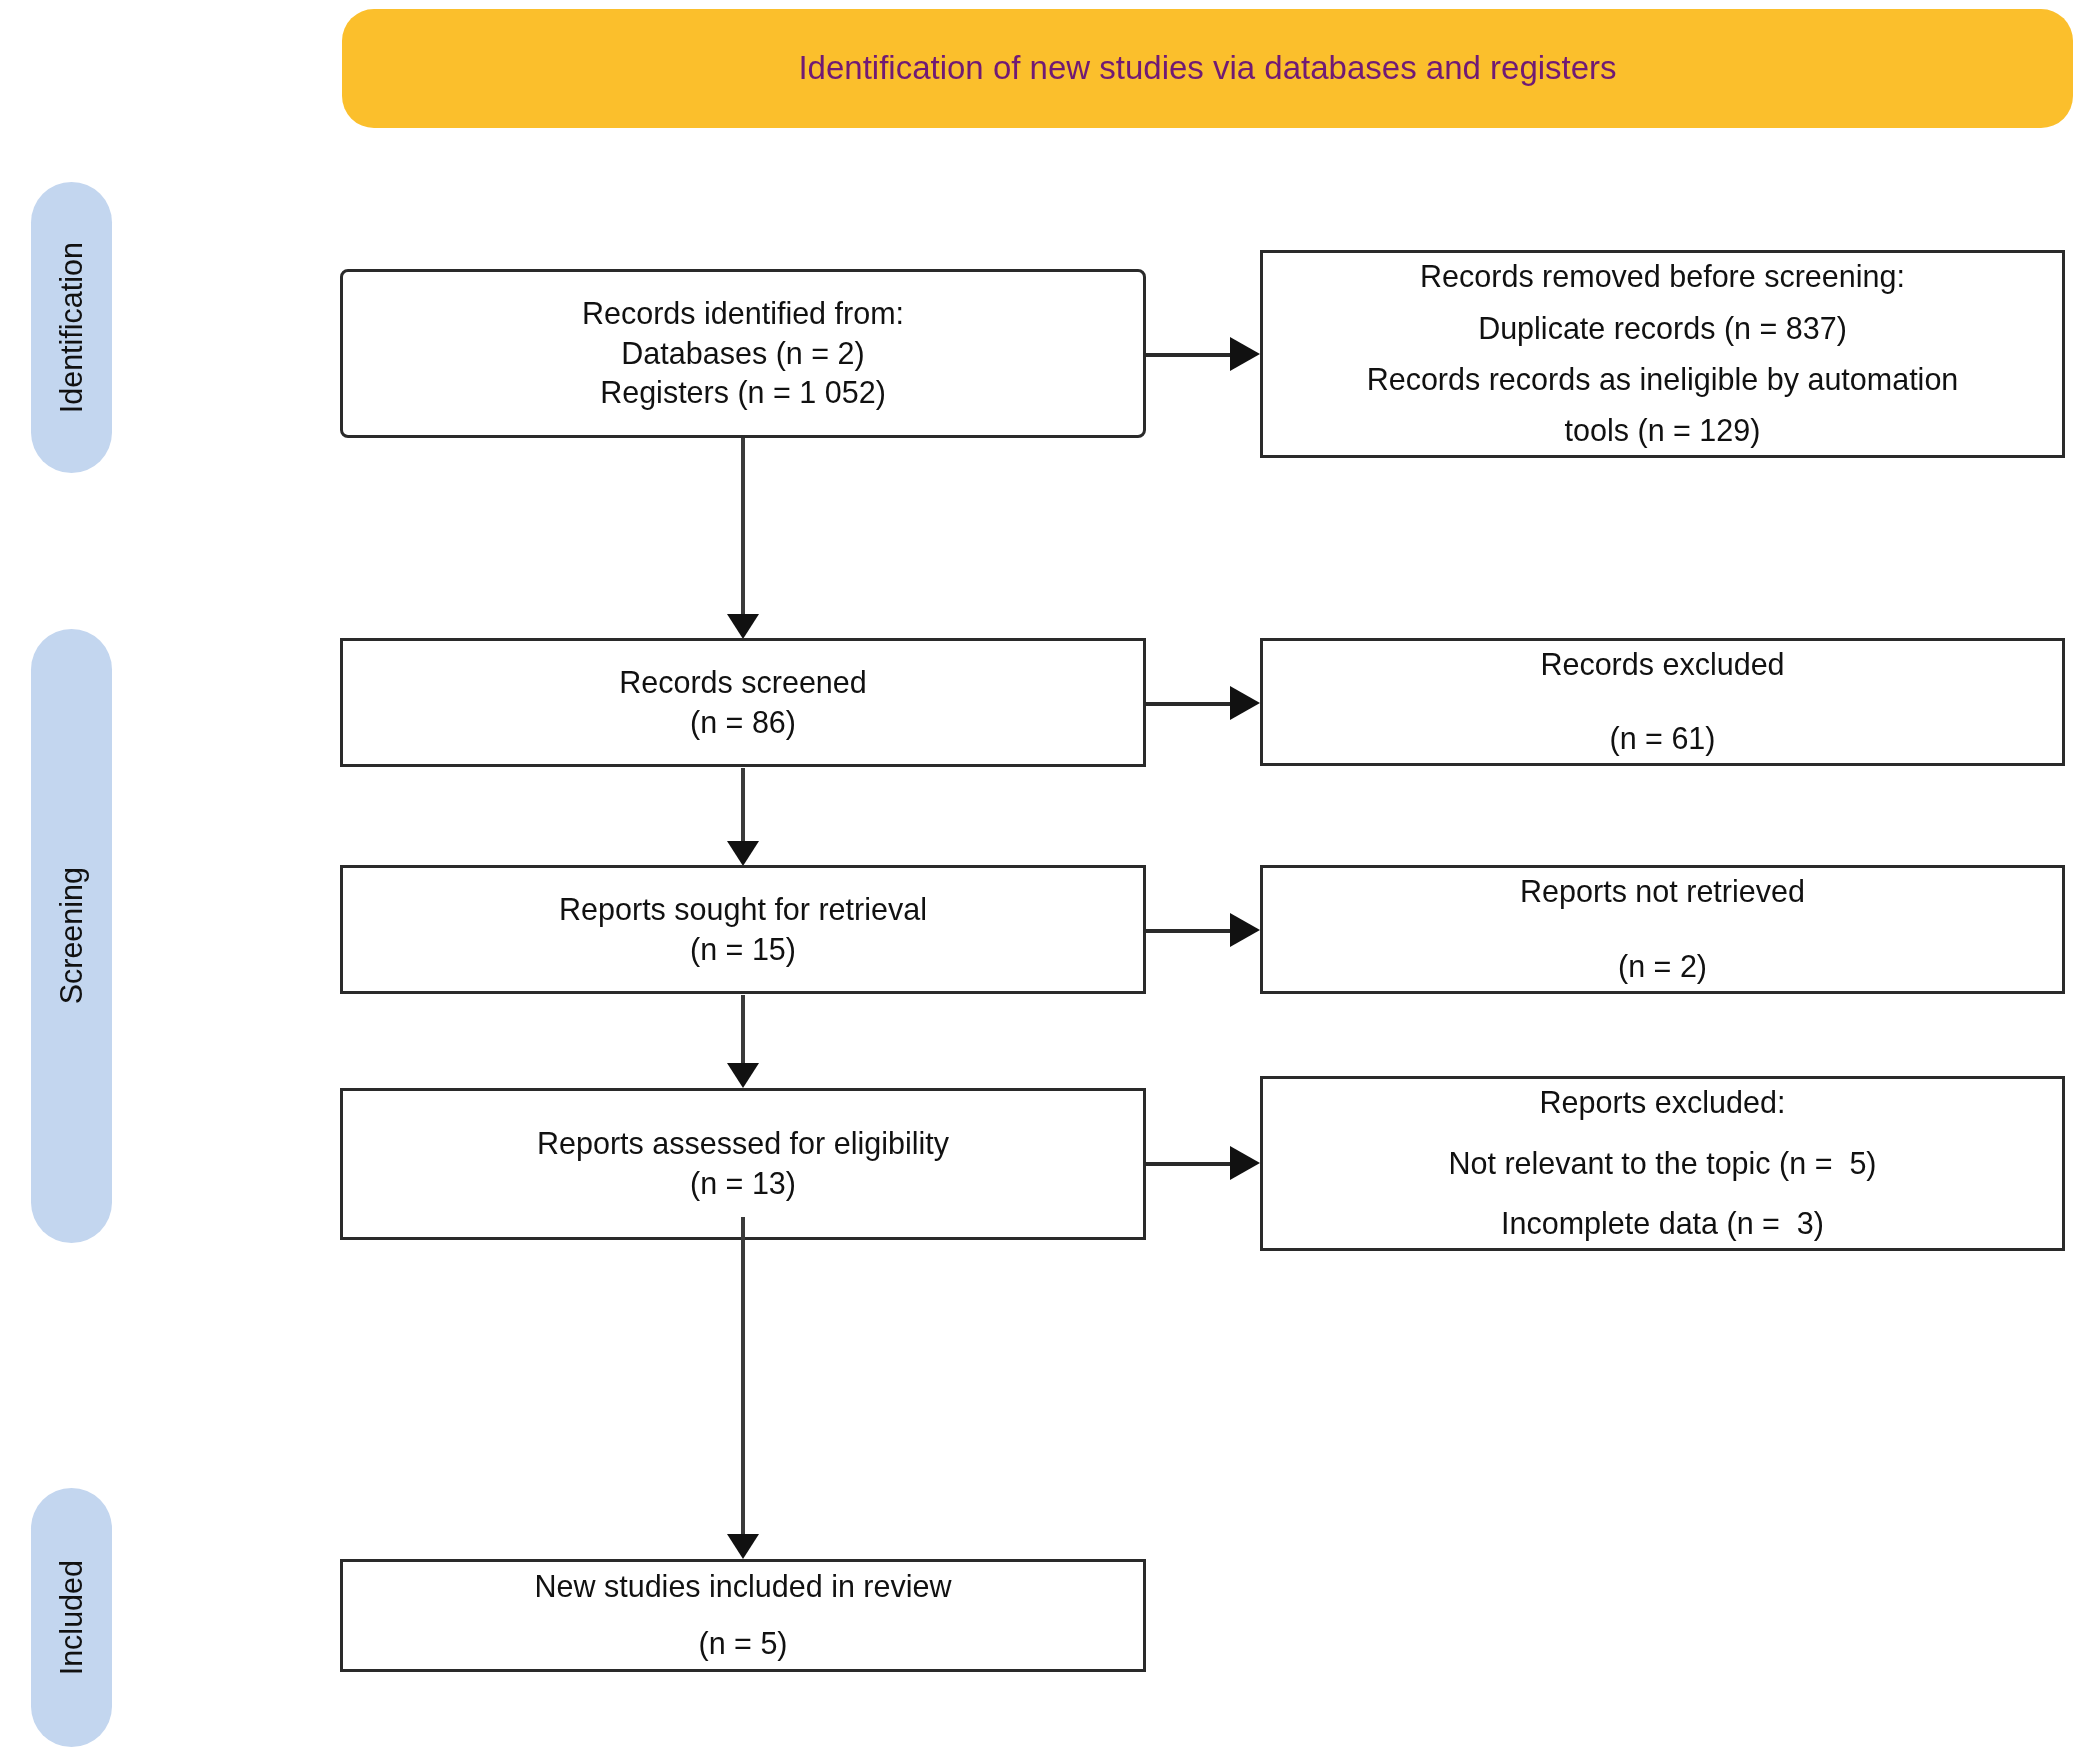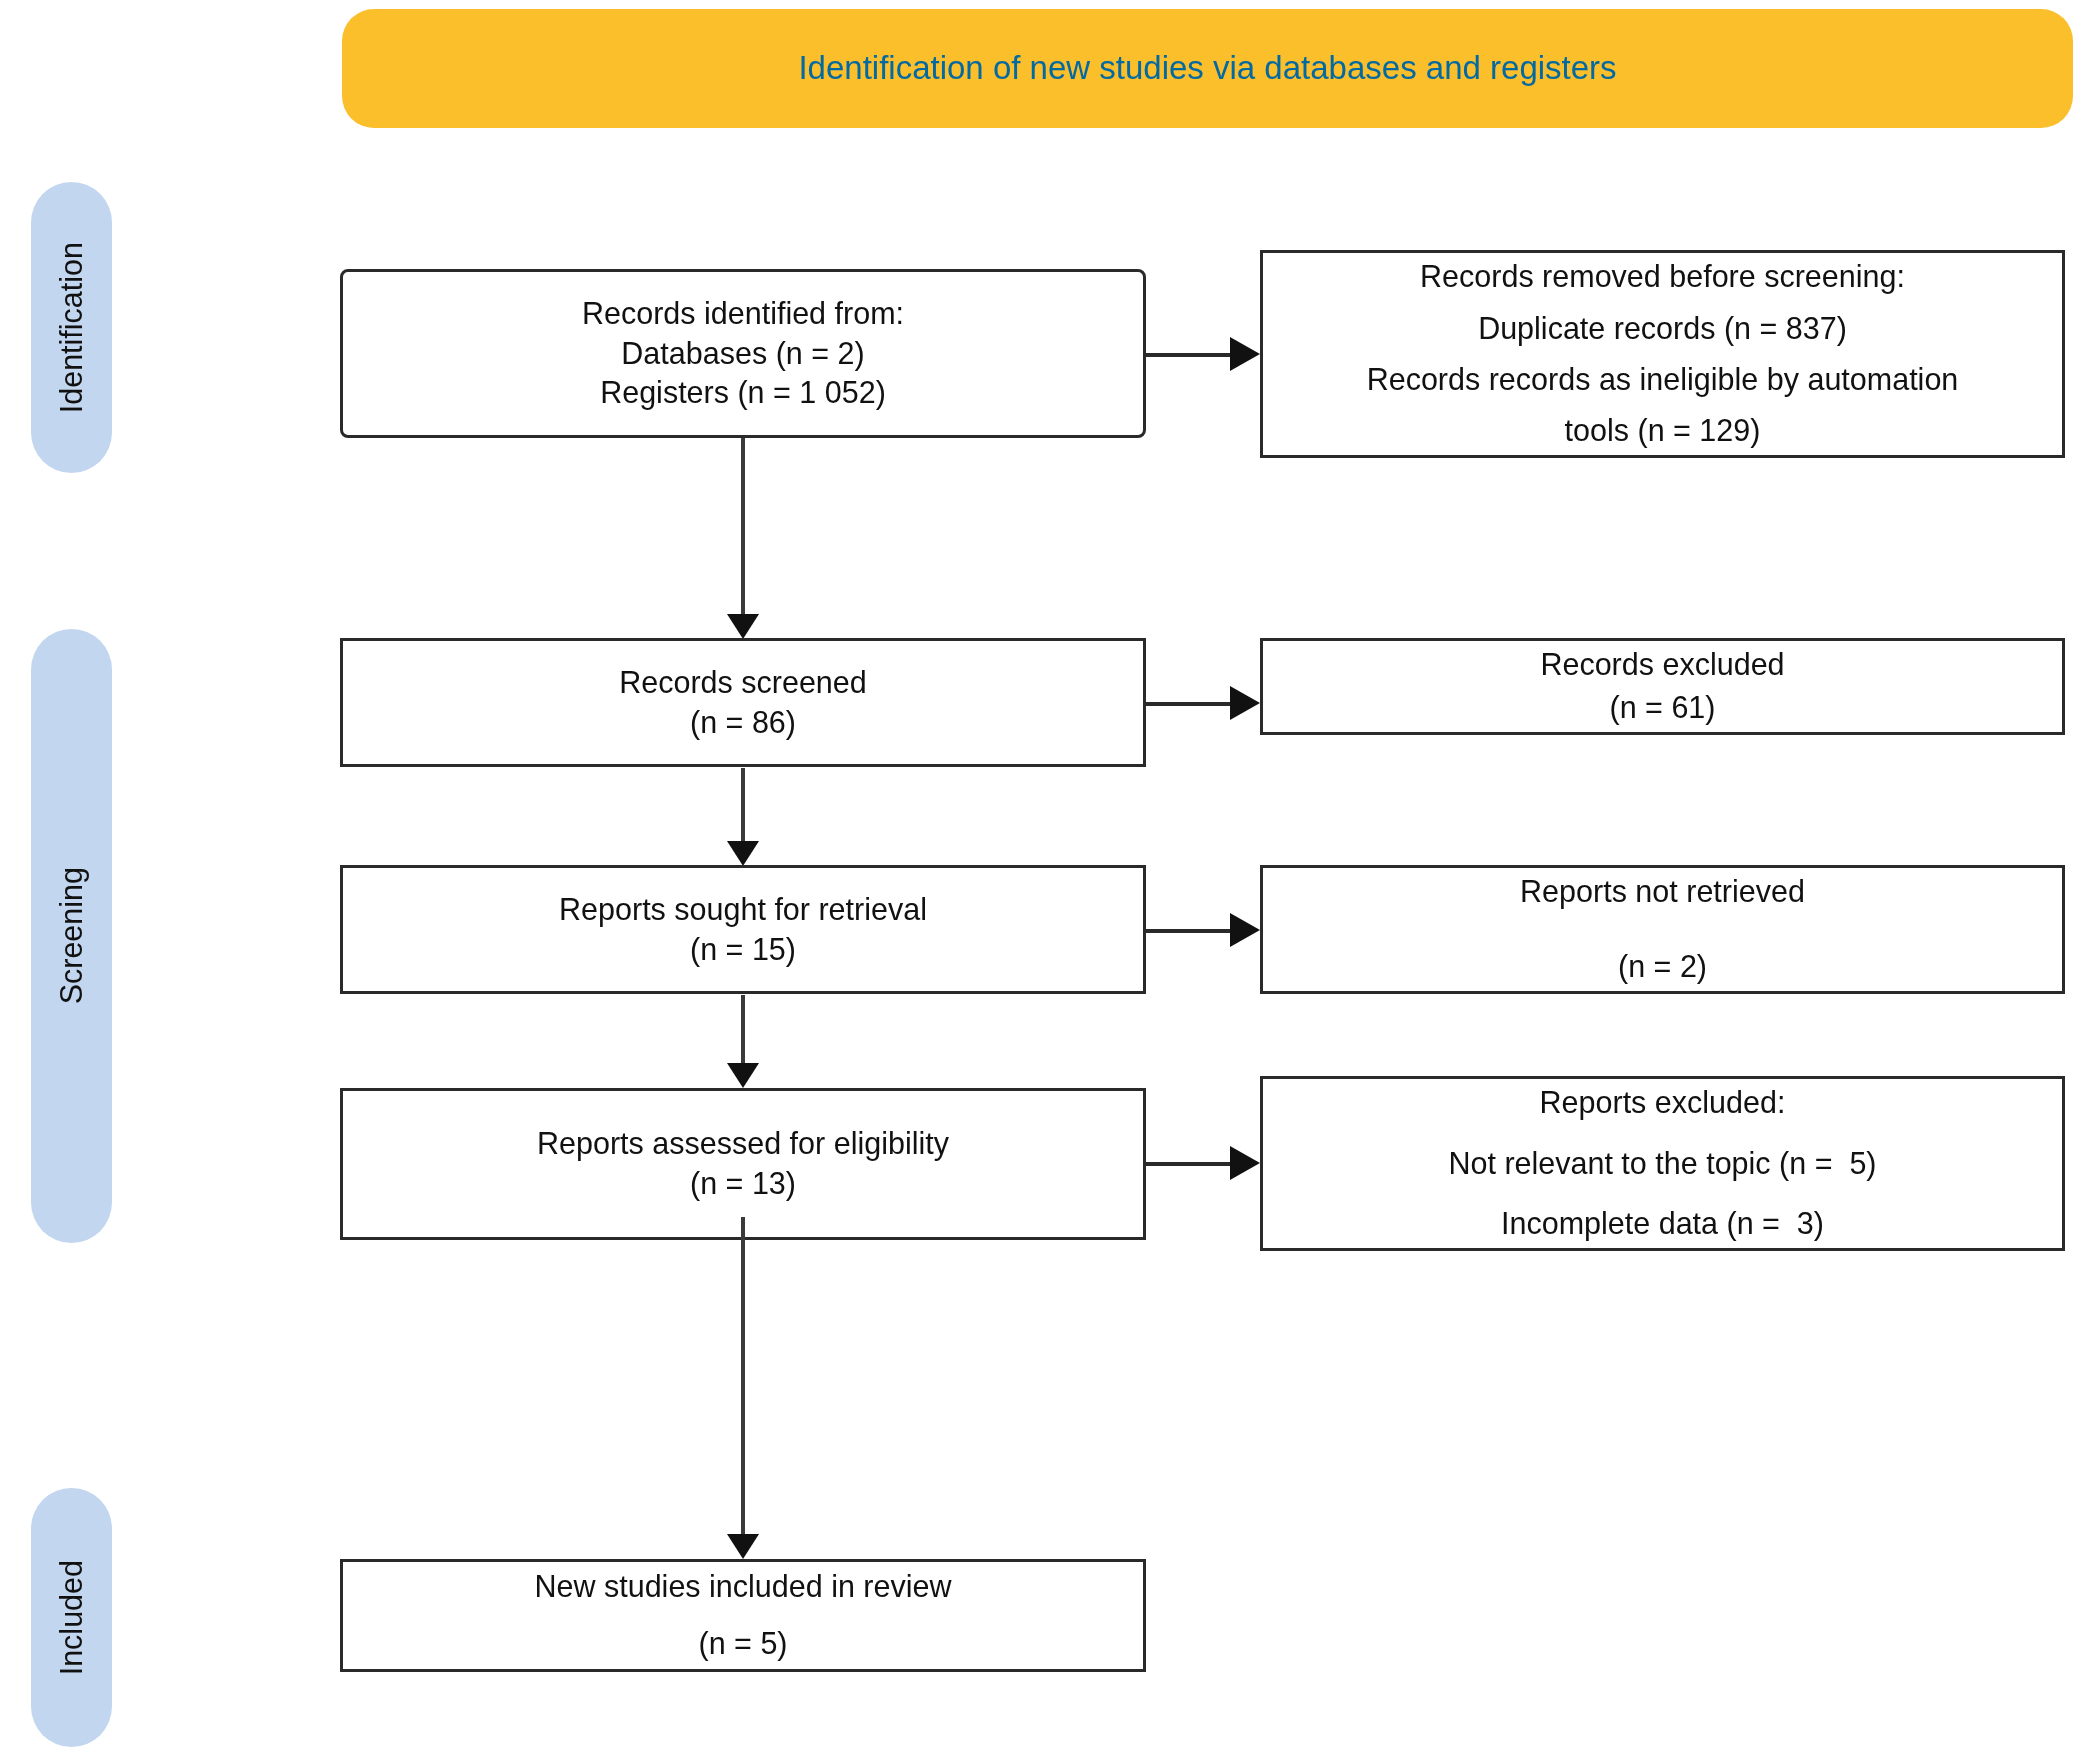--- a/index.html
+++ b/index.html
@@ -26,21 +26,21 @@
     width: 1731px;
     height: 119px;
     background: #FBBF2C;
     border-radius: 32px;
     display: flex;
     align-items: center;
     justify-content: center;
   }
   .header-title {
     font-size: 33px;
-    color: #0369a1;
+    color: #701a75;
     letter-spacing: 0px;
     text-align: center;
     white-space: nowrap;
   }
 
   
   .stage-bar {
     position: absolute;
     left: 30.5px;
     width: 81px;
@@ -82,21 +82,21 @@
   }
 
   
   .col-left  { left: 340px;  width: 806px; }
   
   .col-right { left: 1260px; width: 805px; justify-content: space-between; }
 
   #box-identified   { top: 269px;  height: 169px; border-radius: 8px; }
   #box-removed      { top: 250px;  height: 208px; }
   #box-screened     { top: 638px;  height: 129px; }
-  #box-excluded     { top: 638px;  height: 97px; }
+  #box-excluded     { top: 638px;  height: 128px; }
   #box-sought       { top: 865px; height: 129px; }
   #box-notretrieved { top: 865px; height: 129px; }
   #box-assessed     { top: 1088px; height: 152px; }
   #box-repexcluded  { top: 1076px; height: 175px; }
   #box-included     { top: 1559px; height: 113px; gap: 17px; }
 
   
   .v-line {
     position: absolute;
     width: 3.6px;

